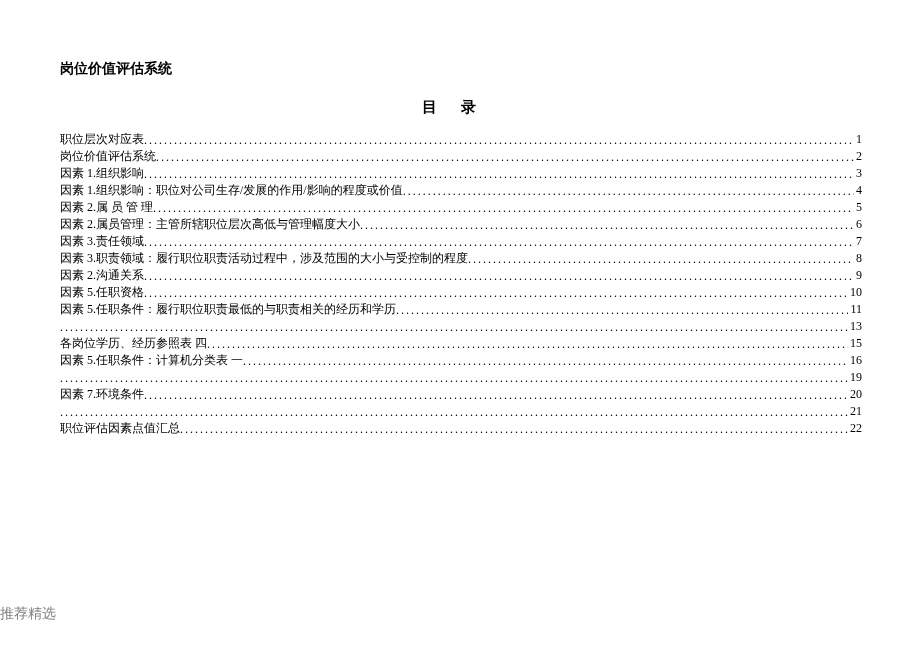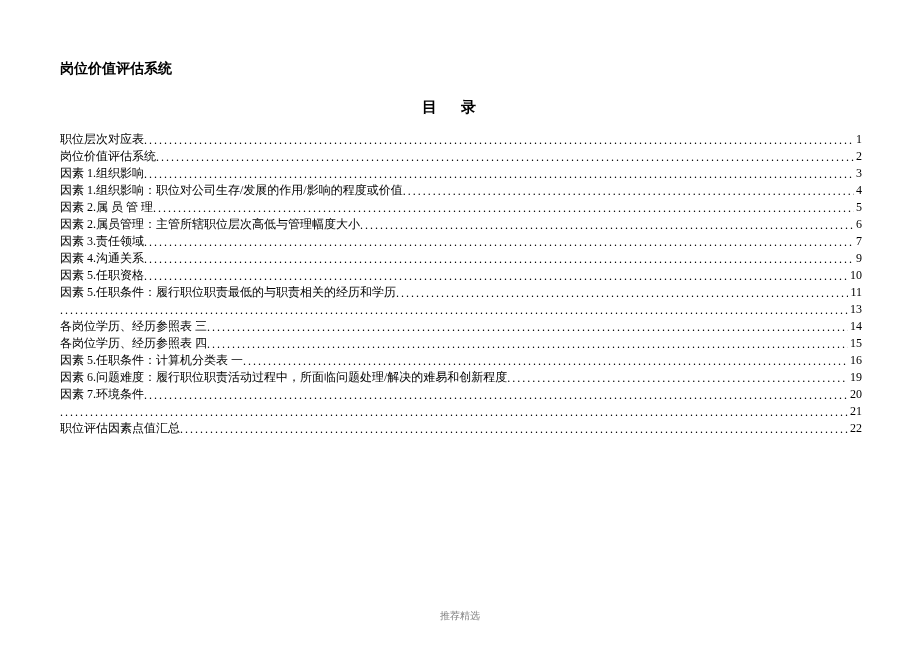--- a/index.html
+++ b/index.html
@@ -53,22 +53,22 @@
     }
     .toc-page {
       flex: 0 0 auto;
       padding-left: 2px;
     }
     .footer {
       position: absolute;
       bottom: 28px;
       left: 0;
       right: 0;
-      text-align: center;
-      font-size: 10px;
+      text-align: left;
+      font-size: 14px;
       color: #808080;
       letter-spacing: 0;
     }
   </style>
 </head>
 <body>
 
 <div class="doc-title">岗位价值评估系统</div>
 
 <div class="toc-heading">目录</div>
@@ -104,55 +104,54 @@
       <span class="toc-label">因素 2.属员管理：主管所辖职位层次高低与管理幅度大小</span>
       <span class="toc-leader"></span>
       <span class="toc-page">6</span>
     </div>
     <div class="toc-row">
       <span class="toc-label">因素 3.责任领域</span>
       <span class="toc-leader"></span>
       <span class="toc-page">7</span>
     </div>
     <div class="toc-row">
-      <span class="toc-label">因素 4.沟通关系</span>
+      <span class="toc-label">因素 3.职责领域：履行职位职责活动过程中，涉及范围的大小与受控制的程度</span>
+      <span class="toc-leader"></span>
+      <span class="toc-page">8</span>
+    </div>
+    <div class="toc-row">
+      <span class="toc-label">因素 2.沟通关系</span>
       <span class="toc-leader"></span>
       <span class="toc-page">9</span>
     </div>
     <div class="toc-row">
       <span class="toc-label">因素 5.任职资格</span>
       <span class="toc-leader"></span>
       <span class="toc-page">10</span>
     </div>
     <div class="toc-row">
       <span class="toc-label">因素 5.任职条件：履行职位职责最低的与职责相关的经历和学历</span>
       <span class="toc-leader"></span>
       <span class="toc-page">11</span>
     </div>
     <div class="toc-row">
       <span class="toc-leader"></span>
       <span class="toc-page">13</span>
     </div>
     <div class="toc-row">
-      <span class="toc-label">各岗位学历、经历参照表 三</span>
-      <span class="toc-leader"></span>
-      <span class="toc-page">14</span>
-    </div>
-    <div class="toc-row">
       <span class="toc-label">各岗位学历、经历参照表 四</span>
       <span class="toc-leader"></span>
       <span class="toc-page">15</span>
     </div>
     <div class="toc-row">
       <span class="toc-label">因素 5.任职条件：计算机分类表 一</span>
       <span class="toc-leader"></span>
       <span class="toc-page">16</span>
     </div>
     <div class="toc-row">
-      <span class="toc-label">因素 6.问题难度：履行职位职责活动过程中，所面临问题处理/解决的难易和创新程度</span>
       <span class="toc-leader"></span>
       <span class="toc-page">19</span>
     </div>
     <div class="toc-row">
       <span class="toc-label">因素 7.环境条件</span>
       <span class="toc-leader"></span>
       <span class="toc-page">20</span>
     </div>
     <div class="toc-row">
       <span class="toc-leader"></span>

